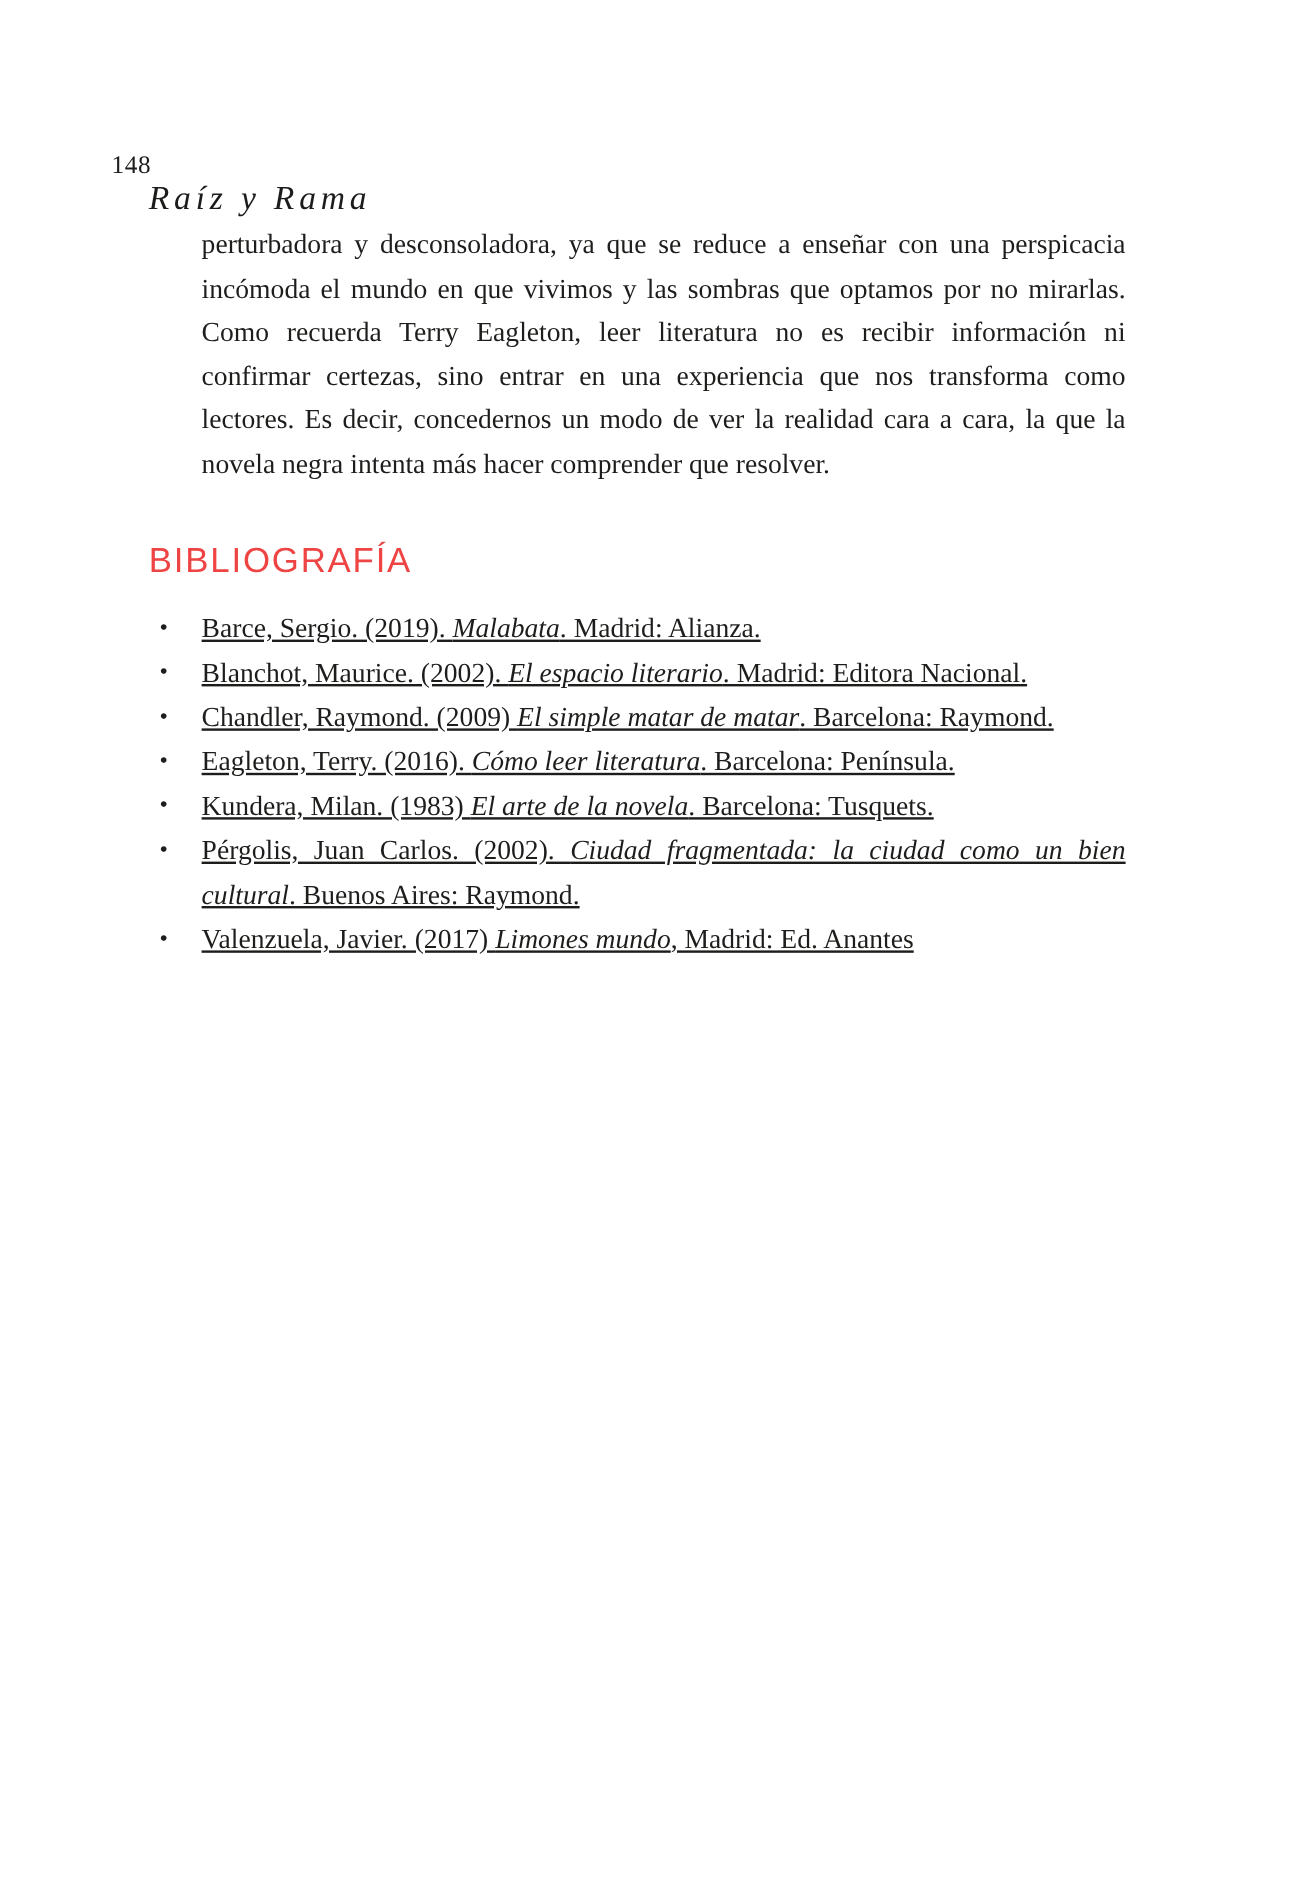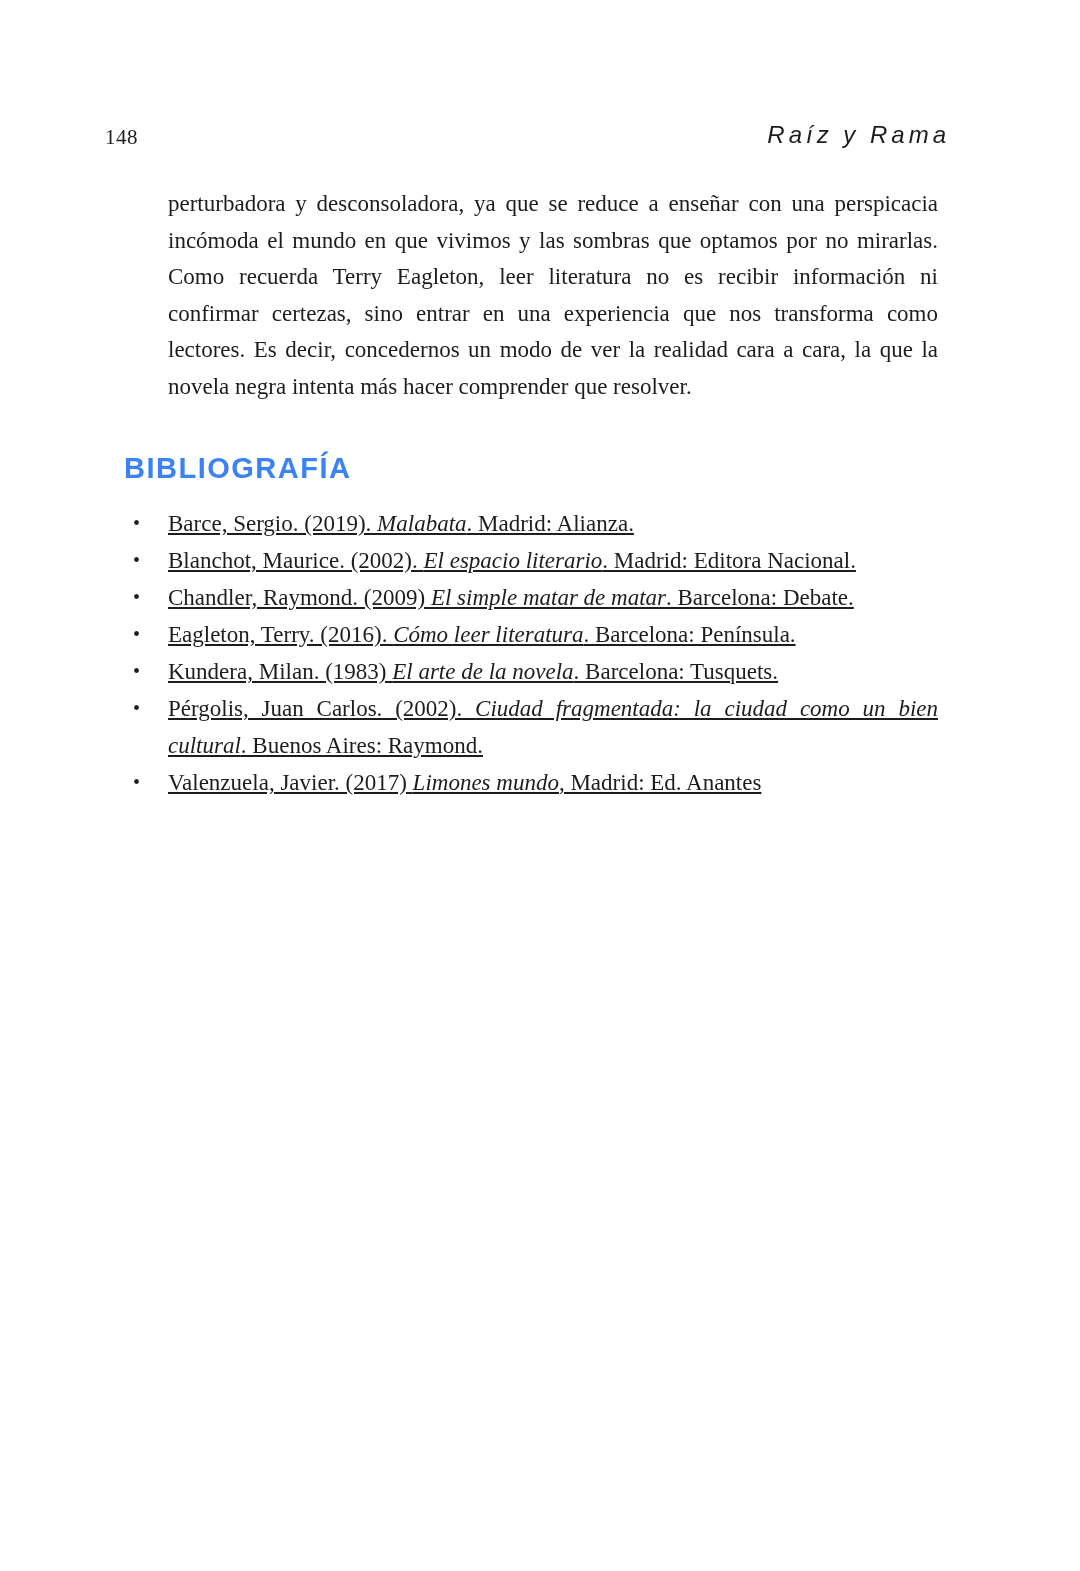--- a/index.html
+++ b/index.html
@@ -10,40 +10,41 @@
     position: relative;
     width: 1080px;
     height: 1571px;
     background: #ffffff;
     color: #1d1d1b;
   }
 
   .page-header {
     position: absolute;
     top: 121px;
-    left: 136px;
+    left: 124px;
     width: 814px;
-    text-align: right;
+    text-align: left;
   }
   .page-number {
     position: absolute;
     left: -31px;
     top: 4px;
     font-family: "Liberation Serif", serif;
     font-size: 21px;
     letter-spacing: 0.5px;
   }
   .running-title {
     display: inline-block;
-    font-family: Liberation Sans, sans-serif;
+    font-family: Liberation Serif, serif;
     font-style: italic;
     font-weight: 400;
-    font-size: 24px;
+    font-size: 28px;
     letter-spacing: 4px;
     color: #1c1c1a;
+    margin-top: 29px;
   }
 
   .content {
     position: absolute;
     top: 186px;
     left: 124px;
     width: 814px;
   }
 
   .paragraph {
@@ -51,24 +52,24 @@
     font-size: 23px;
     line-height: 36.5px;
     text-align: justify;
     color: #1d1d1b;
     margin-left: 44px;
   }
 
   .bib-heading {
     margin-top: 47px;
     font-family: "Liberation Sans", sans-serif;
-    font-weight: 700;
+    font-weight: 400;
     font-size: 29px;
     letter-spacing: 1.5px;
-    color: #3b82f6;
+    color: #ef4444;
   }
 
   .bib-list {
     list-style: none;
     margin-top: 20px;
     font-family: "Liberation Serif", serif;
     font-size: 23px;
     line-height: 37px;
     color: #1d1d1b;
   }
@@ -107,21 +108,21 @@
     <span class="entry-text"><span>Barce, Sergio. (2019). </span><span class="italic">Malabata</span><span>. Madrid: Alianza.</span></span>
   </li>
 
   <li class="bib-entry">
     <span class="bullet">•</span>
     <span class="entry-text"><span>Blanchot, Maurice. (2002). </span><span class="italic">El espacio literario</span><span>. Madrid: Editora Nacional.</span></span>
   </li>
 
   <li class="bib-entry">
     <span class="bullet">•</span>
-    <span class="entry-text"><span>Chandler, Raymond. (2009) </span><span class="italic">El simple matar de matar</span><span>. Barcelona: Debate.</span></span>
+    <span class="entry-text"><span>Chandler, Raymond. (2009) </span><span class="italic">El simple matar de matar</span><span>. Barcelona: Raymond.</span></span>
   </li>
 
   <li class="bib-entry">
     <span class="bullet">•</span>
     <span class="entry-text"><span>Eagleton, Terry. (2016). </span><span class="italic">Cómo leer literatura</span><span>. Barcelona: Península.</span></span>
   </li>
 
   <li class="bib-entry">
     <span class="bullet">•</span>
     <span class="entry-text"><span>Kundera, Milan. (1983) </span><span class="italic">El arte de la novela</span><span>. Barcelona: Tusquets.</span></span>

